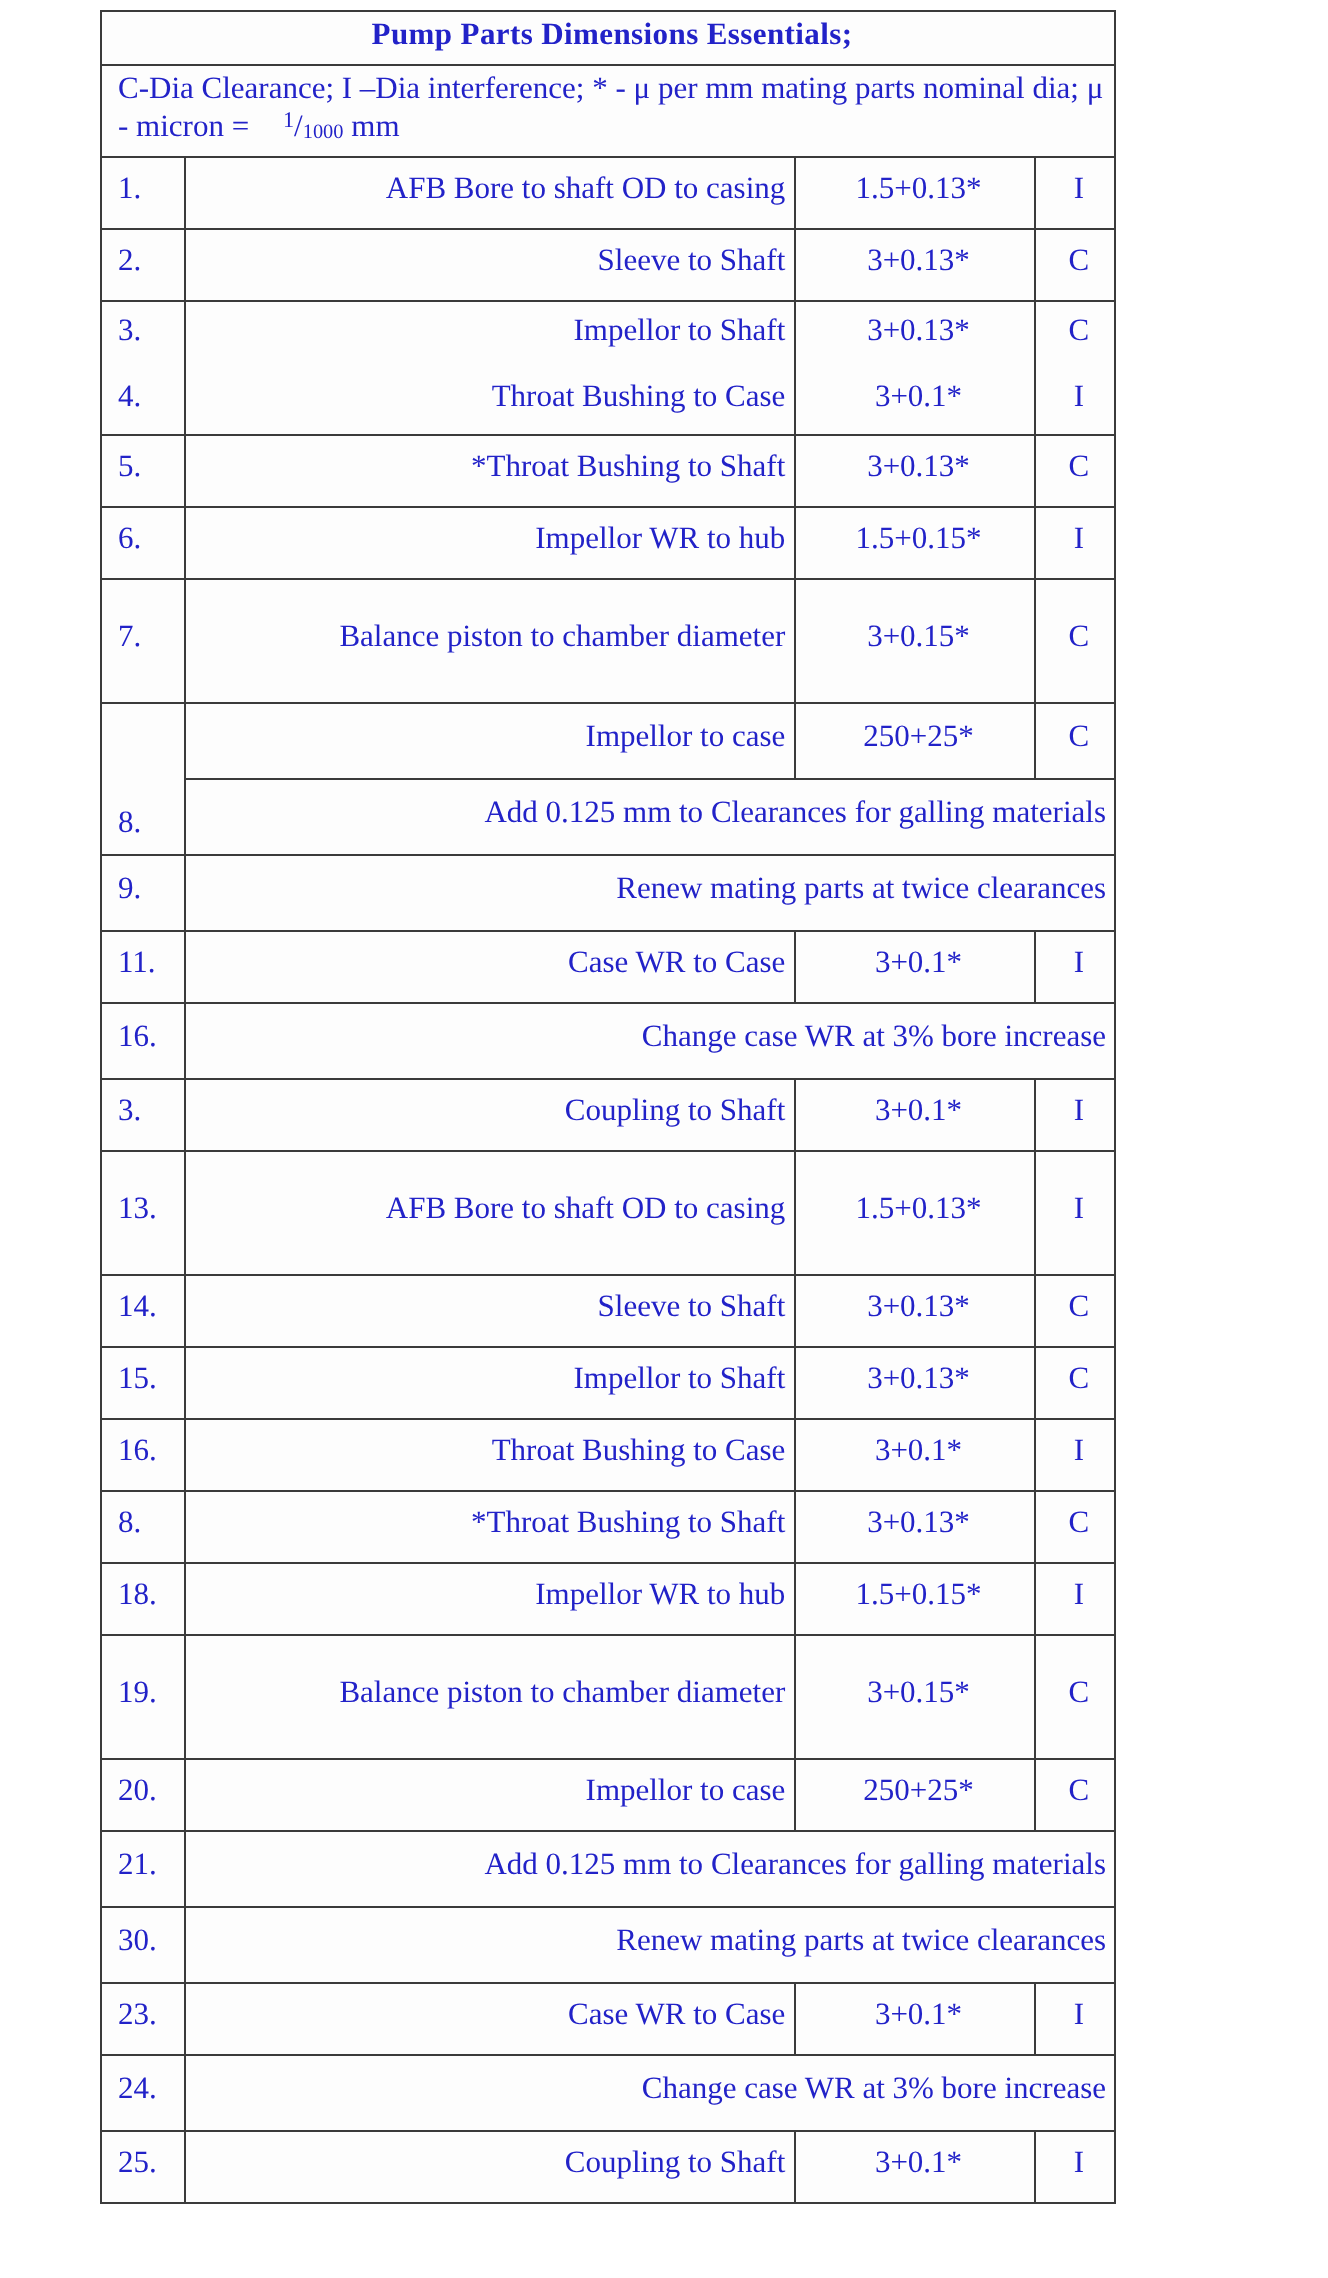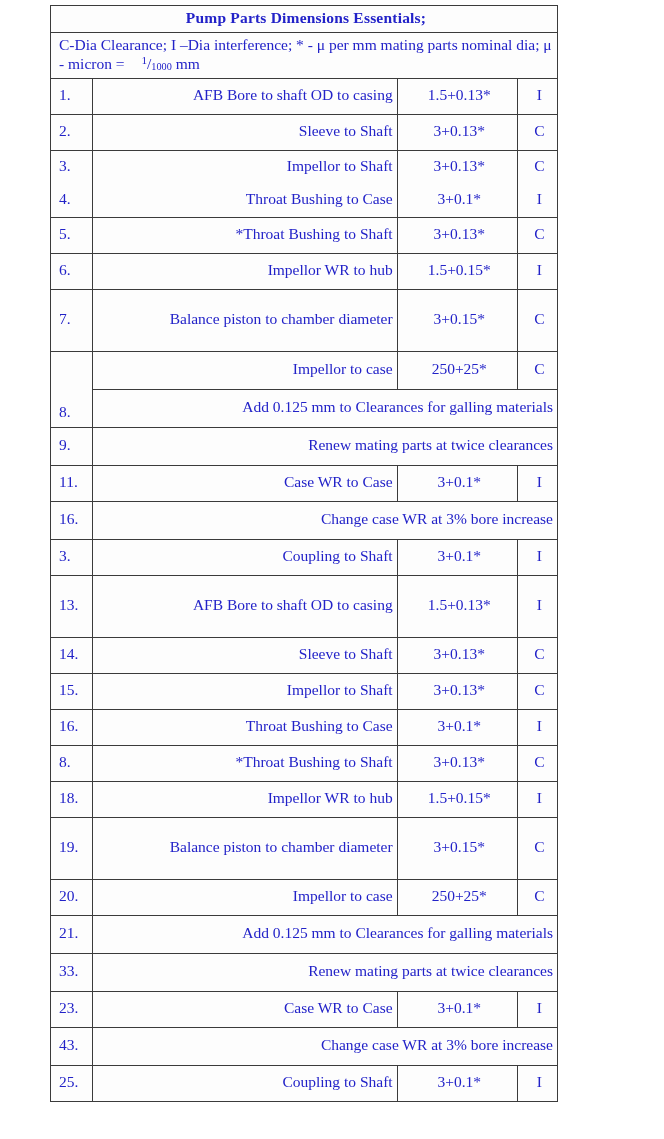--- a/index.html
+++ b/index.html
@@ -270,33 +270,33 @@
           <td class="val">250+25*</td>
           <td class="type">C</td>
         </tr>
 
         <tr class="h-med">
           <td class="num">21.</td>
           <td class="desc" colspan="3"><span>Add 0.125 mm to </span><b class="em-word">Clearances</b><span> for galling materials</span></td>
         </tr>
 
         <tr class="h-med">
-          <td class="num">33.</td>
+          <td class="num">30.</td>
           <td class="desc" colspan="3">Renew mating parts at twice clearances</td>
         </tr>
 
         <tr class="h-reg">
           <td class="num">23.</td>
           <td class="desc">Case WR to Case</td>
           <td class="val">3+0.1*</td>
           <td class="type">I</td>
         </tr>
 
         <tr class="h-med">
-          <td class="num">43.</td>
+          <td class="num">24.</td>
           <td class="desc" colspan="3">Change case WR at 3% bore increase</td>
         </tr>
 
         <tr class="h-reg">
           <td class="num">25.</td>
           <td class="desc">Coupling to Shaft</td>
           <td class="val">3+0.1*</td>
           <td class="type">I</td>
         </tr>
 

